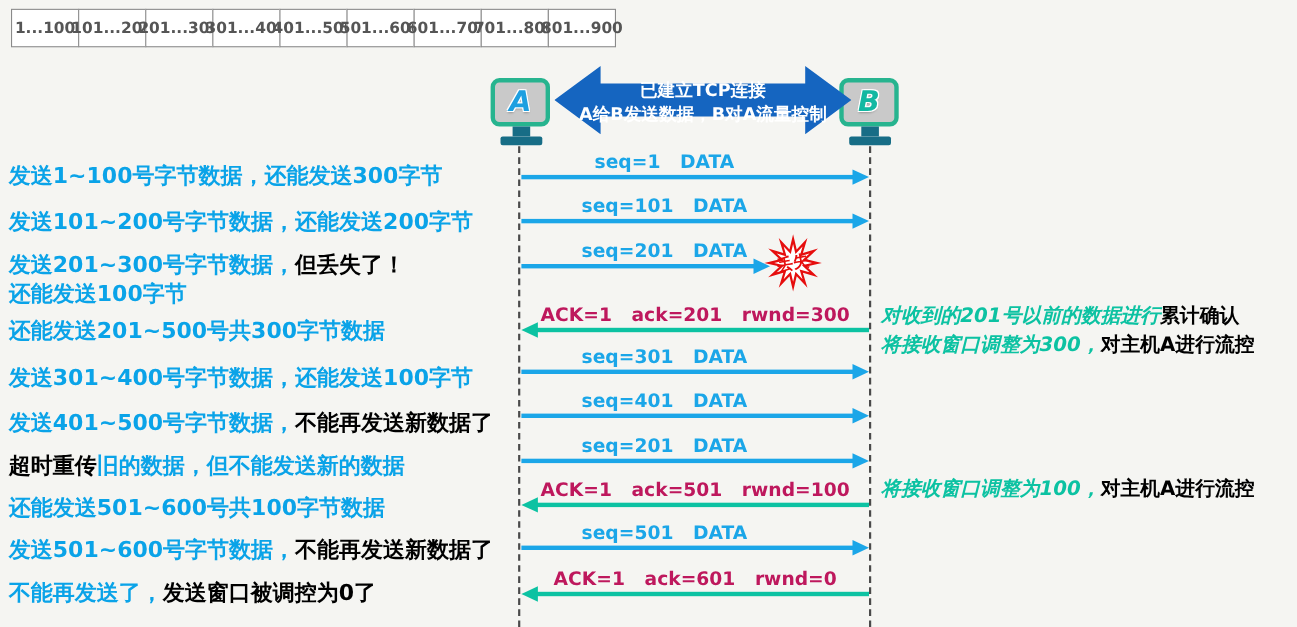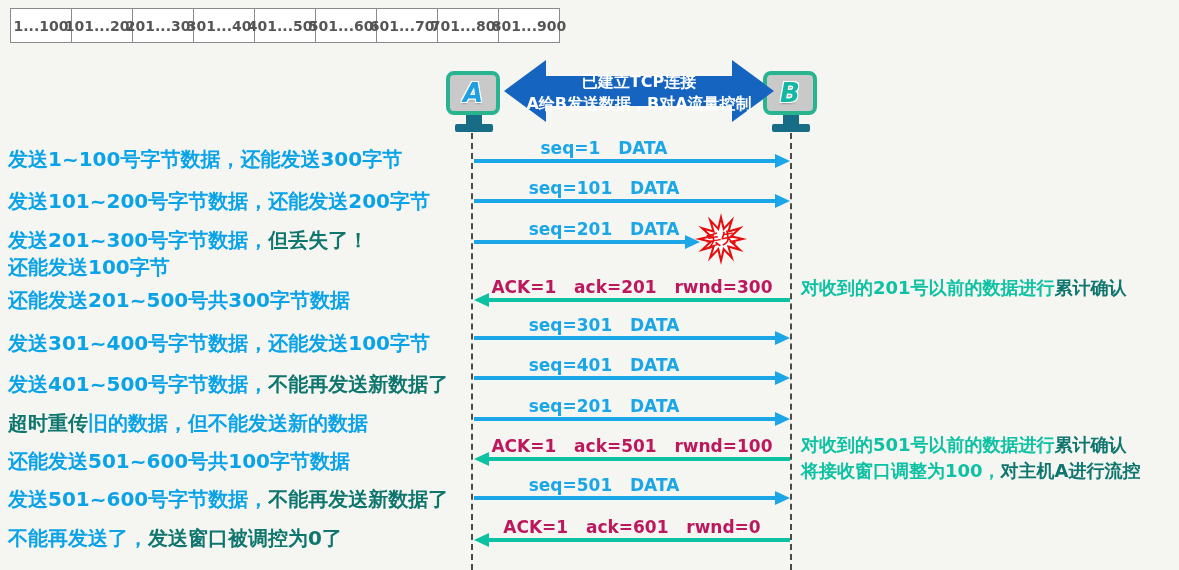--- a/index.html
+++ b/index.html
@@ -72,22 +72,22 @@
   
   .left-note {
     position:absolute; left:8px; font-size:20px; font-weight:bold;
     line-height:27px; white-space:pre-line;
   }
   .right-note {
     position:absolute; left:801px; font-size:18px; font-weight:bold; line-height:26px;
     white-space:nowrap;
   }
   .c-blue { color:#0aa3e8; }
-  .c-red  { color:#0f766e; }
-  .c-teal { color:#0cc2a2; }
+  .c-red  { color:#000000; }
+  .c-teal { color:#0cc2a2;font-style:italic; }
 </style>
 </head>
 <body>
 
 <div id="stage">
 
   <div class="ruler">
       <div class="ruler-cell">1...100</div>
       <div class="ruler-cell">101...200</div>
       <div class="ruler-cell">201...300</div>
@@ -193,22 +193,22 @@
       <div class="left-note" style="top: 371px;"><span class="c-blue">发送401~500号字节数据，</span><span class="c-red">不能再发送新数据了</span></div>
       <div class="left-note" style="top: 410px;"><span class="c-red">超时重传</span><span class="c-blue">旧的数据，但不能发送新的数据</span></div>
       <div class="left-note" style="top: 448px;"><span class="c-blue">还能发送501~600号共100字节数据</span></div>
       <div class="left-note" style="top: 486px;"><span class="c-blue">发送501~600号字节数据，</span><span class="c-red">不能再发送新数据了</span></div>
       <div class="left-note" style="top: 525px;"><span class="c-blue">不能再发送了，</span><span class="c-red">发送窗口被调控为0了</span></div>
     </div>
 
   <div>
       <div class="right-note" style="top: 275px;">
         <div class="right-note-line"><span class="c-teal">对收到的201号以前的数据进行</span><span class="c-red">累计确认</span></div>
+        <div class="right-note-line"><span class="c-teal">将接收窗口调整为300，</span><span class="c-red">对主机A进行流控</span></div>
       </div>
       <div class="right-note" style="top: 432px;">
-        <div class="right-note-line"><span class="c-teal">对收到的501号以前的数据进行</span><span class="c-red">累计确认</span></div>
         <div class="right-note-line"><span class="c-teal">将接收窗口调整为100，</span><span class="c-red">对主机A进行流控</span></div>
       </div>
       <div class="right-note" style="top: 509px;">
       </div>
     </div>
 
 </div>
 
 </body></html>

